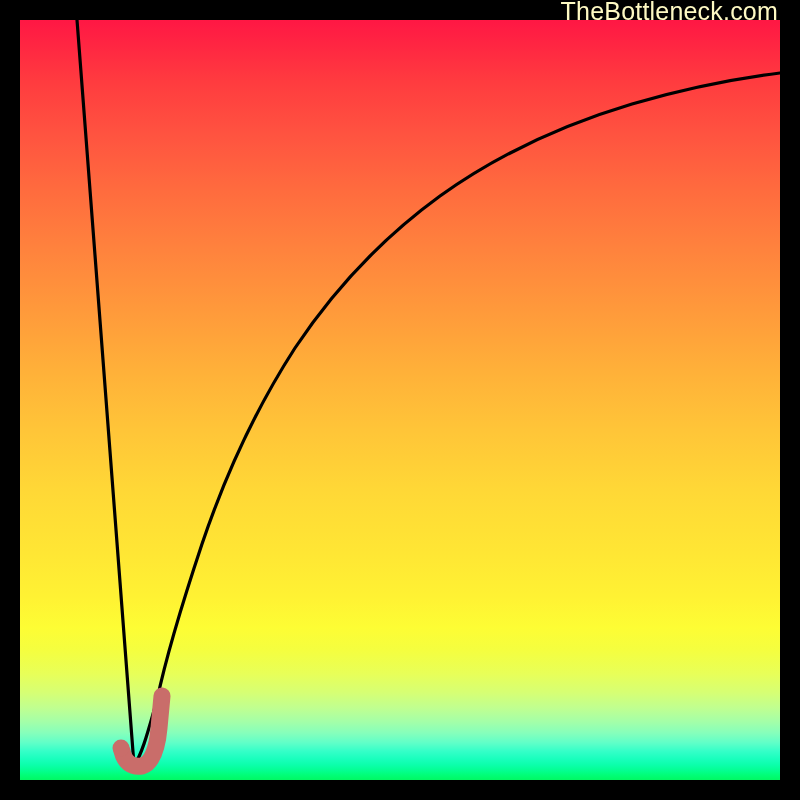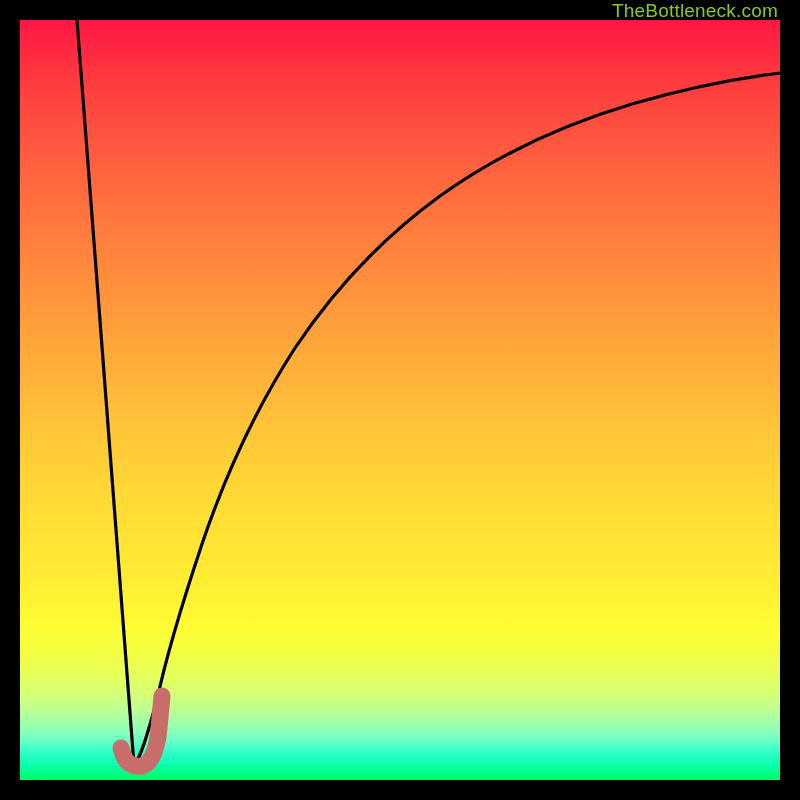--- a/index.html
+++ b/index.html
@@ -50,22 +50,22 @@
     );
   }
   .svg-layer {
     position: absolute;
     inset: 0;
   }
   .watermark {
     position: absolute;
     top: 0;
     right: 22px;
-    color: #84cc16;
-    font-size: 19px;
+    color: #fef9c3;
+    font-size: 25px;
     font-weight: 400;
     letter-spacing: 0.2px;
     line-height: 22px;
   }
 </style>
 </head>
 <body>
 
 <div class="stage">
 

